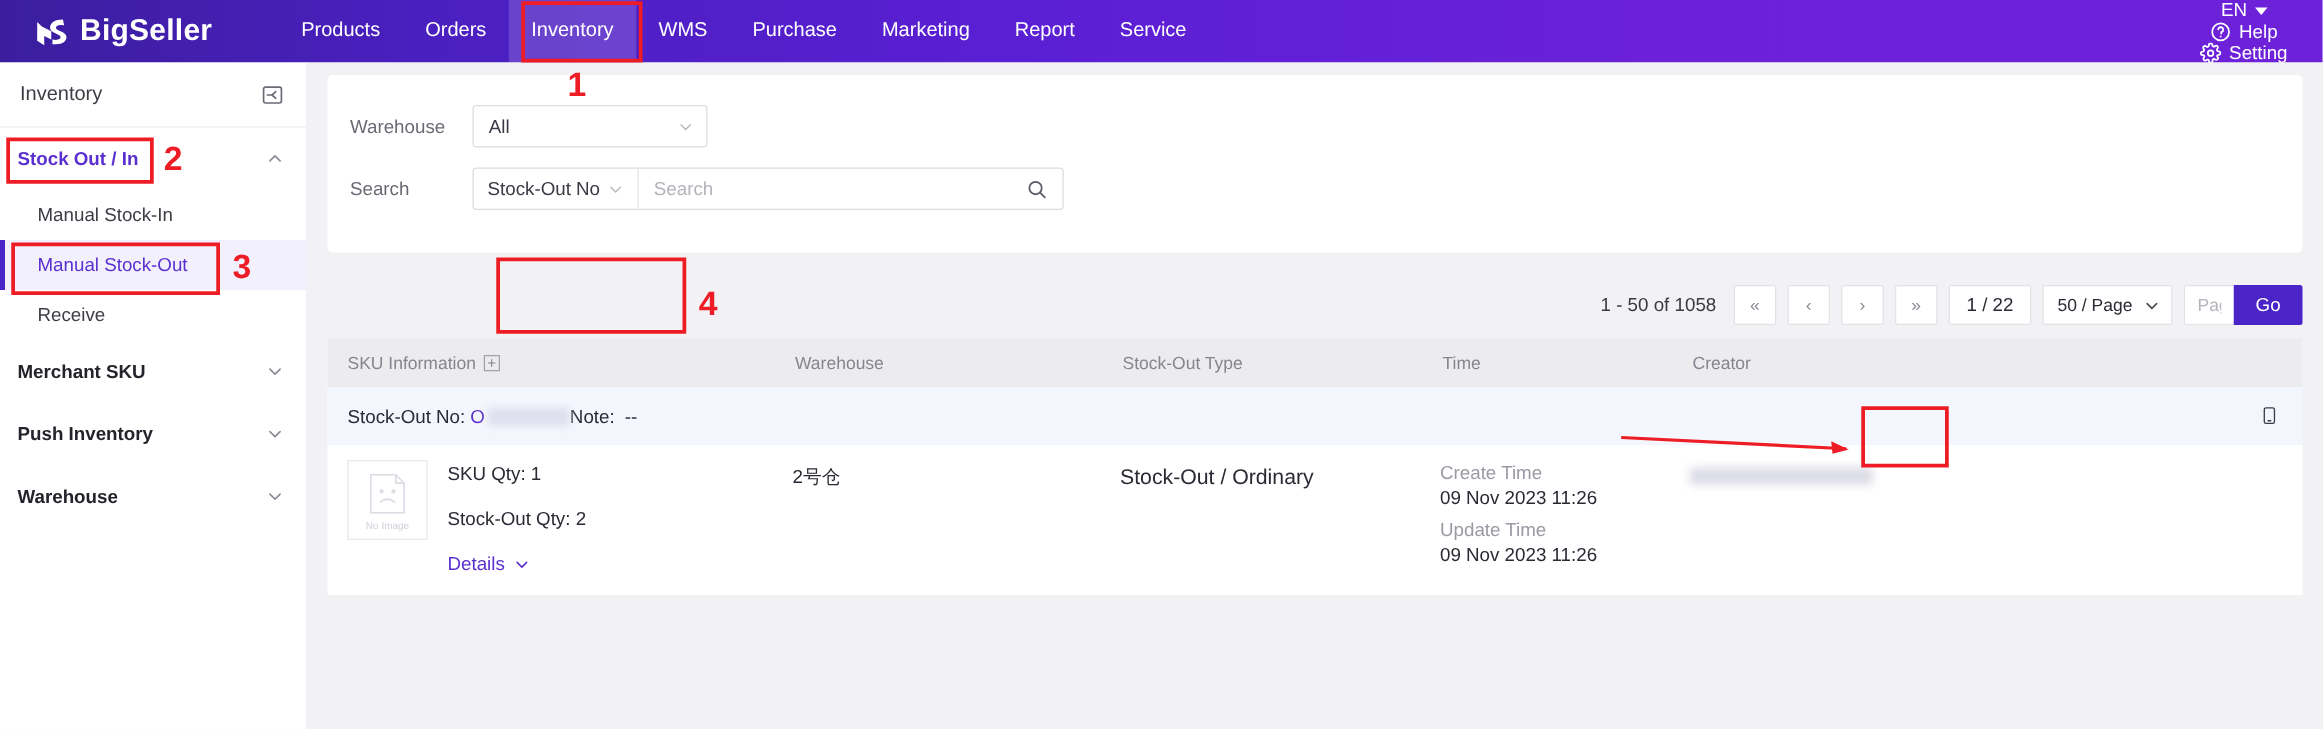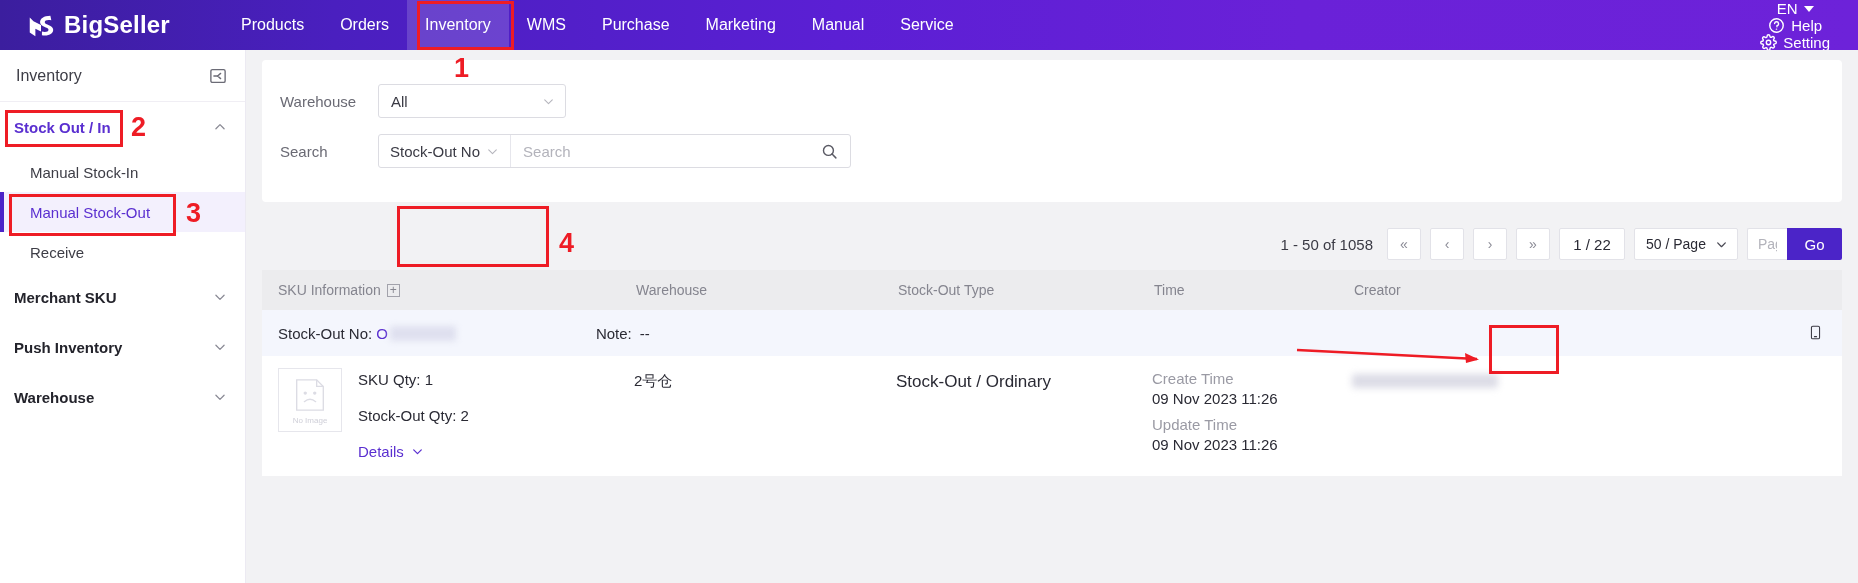--- a/index.html
+++ b/index.html
@@ -202,21 +202,21 @@
   .order-head {
     height: 46px; background: #f4f6fd; display: flex; align-items: center;
     font-size: 15px; color: #2a2a34; padding-left: 16px; position: relative;
   }
   .order-no-label { margin-right: 4px; }
   .blur-chip {
     display: inline-block; width: 66px; height: 15px; vertical-align: middle;
     background: #dfe0ef; filter: blur(3px); margin-left: 2px; border-radius: 2px;
   }
   .order-no-prefix { color: #5a2fd0; }
-  .note { margin-left: 140px; }
+  .note { }
   .order-body { display: flex; padding: 12px 0 14px 0; }
   .cell-sku { width: 372px; display: flex; gap: 16px; padding-left: 16px; }
   .noimg {
     width: 64px; height: 64px; border: 1px solid #e6e6ec;
     display: flex; flex-direction: column; align-items: center;
     justify-content: center; color: #d2d2da; flex: none; background: #fff;
   }
   .noimg-label { font-size: 8px; color: #cfcfd8; margin-top: 1px; }
   .sku-lines { font-size: 15px; color: #2a2a34; line-height: 1; padding-top: 4px; }
   .sku-lines div { margin-bottom: 21px; }
@@ -265,21 +265,21 @@
     </svg>
     <span class="brand-name">BigSeller</span>
   </div>
   <div class="nav-items">
     <div class="nav-item">Products</div>
     <div class="nav-item">Orders</div>
     <div class="nav-item active">Inventory</div>
     <div class="nav-item">WMS</div>
     <div class="nav-item">Purchase</div>
     <div class="nav-item">Marketing</div>
-    <div class="nav-item">Manual</div>
+    <div class="nav-item">Report</div>
     <div class="nav-item">Service</div>
   </div>
   <div class="nav-right">
     <div class="ritem">
       <span>EN</span>
       <span class="caret-down"></span>
     </div>
     <div class="ritem">
       <svg width="17" height="17" viewBox="0 0 24 24" fill="none" stroke="#fff" stroke-width="2">
         <circle cx="12" cy="12" r="9.5"></circle>

